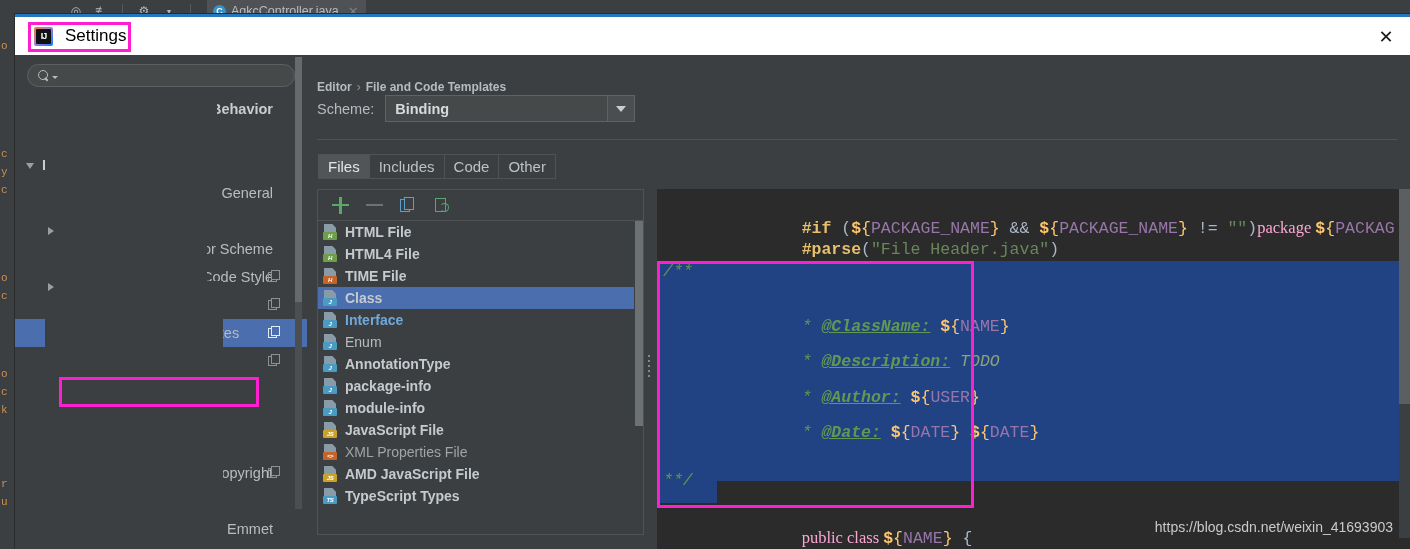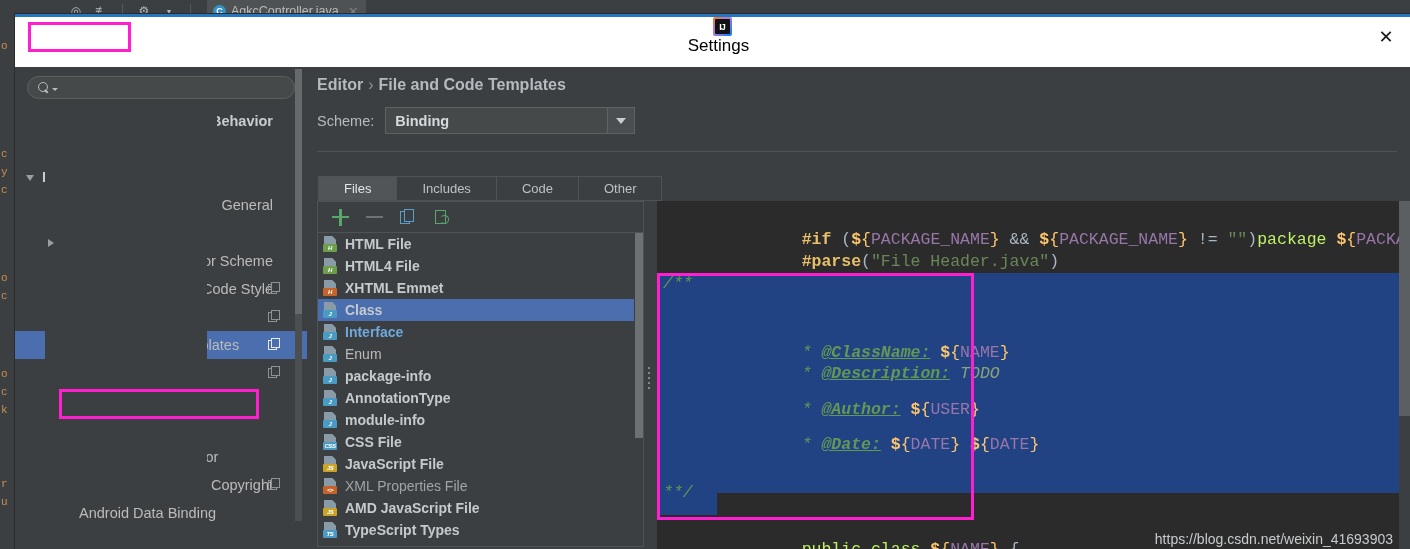--- a/index.html
+++ b/index.html
@@ -39,22 +39,22 @@
   .bg-left-col span { position:absolute; left:1px; }
   .bg-blue-line { position:absolute; left:19px; top:46px; width:2px; height:503px; background:#3c7ab5; }
 
   
   .dialog {
     position:absolute; left:15px; top:14px; width:1395px; height:535px;
     background:#3c3f41; border-top:3px solid #2675bf;
     box-shadow:0 0 0 1px #2b2b2b;
   }
   .titlebar {
-    position:relative; height:50px; background:#ffffff;
-    display:flex; align-items:center;flex-direction:column;
+    position:relative; height:38px; background:#ffffff;
+    display:flex; align-items:center;
   }
   .tb-logo {
     width:19px; height:19px; margin-left:19px; border-radius:2px;
     background:linear-gradient(135deg,#f97a12 0%,#b07ddb 42%,#087cfa 100%);
     position:relative; flex:none;
   }
   .tb-logo::after {
     content:"IJ"; position:absolute; inset:2px; background:#101114; color:#fff;
     font-size:9px; font-weight:bold; display:flex; align-items:center; justify-content:center;
     border-radius:1px; letter-spacing:-1px;
@@ -120,41 +120,40 @@
     position:absolute; right:5px; top:2px; width:7px; height:452px; background:#4b4f51;
   }
   .side-scroll-thumb { position:absolute; left:0; top:0; width:7px; height:245px; background:#666a6c; }
   .hl-fct {
     position:absolute; left:44px; top:322px; width:200px; height:30px;
     border:3px solid #ff1fd0; pointer-events:none; z-index:5;
   }
 
   
   .right { position:relative; flex:1; height:497px; background:#3c3f41; }
-  .crumb { position:absolute; left:10px; top:9px; font-size:16px; font-weight:bold; color:#b5bbc0; }
+  .crumb { position:absolute; left:10px; top:25px; font-size:12px; font-weight:bold; color:#b5bbc0; }
   .crumb .sep { font-weight:normal; color:#8d9194; margin:0 5px; }
   .scheme-row { position:absolute; left:10px; top:40px; display:flex; align-items:center; gap:11px; }
   .scheme-lbl { font-size:14.5px; color:#b5bbc0; }
   .combo {
     display:flex; height:27px; width:250px; border:1px solid #5e6263; background:#45494a;
   }
   .combo-val { flex:1; display:flex; align-items:center; padding-left:9px; color:#d6dadd; font-size:14.5px; font-weight:bold; }
   .combo-btn {
     width:27px; border-left:1px solid #5e6263; background:#4a4e50;
     display:flex; align-items:center; justify-content:center;
   }
   .combo-caret { width:0;height:0;border-left:5px solid transparent;border-right:5px solid transparent;border-top:6px solid #c9cdd0; }
   .divider { position:absolute; left:10px; top:84px; width:1080px; height:1px; background:#4f5355; }
 
   .tabs { position:absolute; left:11px; top:99px; display:flex; }
   .tab {
-    height:25px; padding:0 25px; display:flex; align-items:center;
-    border:1px solid #4f5355; border-right:none; color:#bcc1c5; font-size:13px;
+    height:25px; padding:0 9px; display:flex; align-items:center;
+    border:1px solid #4f5355; border-right:none; color:#bcc1c5; font-size:15px;
     background:#3c3f41;
-    margin-top:10px;
   }
   .tab:last-child { border-right:1px solid #4f5355; }
   .tab.active { background:#515557; color:#e3e6e8; }
 
   .content { position:absolute; left:10px; top:134px; right:0; bottom:0; display:flex; }
 
   
   .list-panel { width:327px; flex:none; position:relative; }
   .list-toolbar {
     height:31px; border:1px solid #4f5355; border-bottom:none; background:#3c3f41;
@@ -209,21 +208,21 @@
   .code-line {
     position:absolute; left:6px; height:22px; line-height:22px; white-space:pre; font-size:16.5px;
   }
   .sel-block { position:absolute; left:0; background:#214283; }
   .tk-dir   { color:#e8bf6a; font-weight:bold; }
   .tk-paren { color:#a9b7c6; }
   .tk-var   { color:#9876aa; }
   .tk-dollar{ color:#ffc66d; font-weight:bold; }
   .tk-brace { color:#ffc66d; }
   .tk-str   { color:#6a8759; }
-  .tk-kw    { color:#bef264; }
+  .tk-kw    { color:#f9a8d4;font-family:Liberation Serif, serif; }
   .tk-cmt   { color:#629755; font-style:italic; }
   .tk-cmtu  { color:#629755; font-style:italic; text-decoration:underline; font-weight:bold; }
   .tk-cmtl  { color:#8aa37b; font-style:italic; }
   .hl-code {
     position:absolute; left:0px; top:72px; width:317px; height:247px;
     border:3px solid #ff1fd0; pointer-events:none; z-index:8;
   }
   .ed-scroll { position:absolute; right:0; top:0; width:11px; height:349px; background:#3c3f41; }
   .ed-scroll-thumb { position:absolute; left:0; top:0; width:11px; height:215px; background:#5b5f61; }
   .watermark {
@@ -363,20 +362,24 @@
               <span class="tree-label">Copyright</span>
               <span class="copy-ico">
                 <i class="b1"></i>
                 <i class="b2"></i>
               </span>
             </div>
             <div class="tree-row" style="padding-left: 47px;">
               <span class="arrow "></span>
               <span class="tree-label">Android Data Binding</span>
             </div>
+            <div class="tree-row" style="padding-left: 30px;">
+              <span class="arrow right"></span>
+              <span class="tree-label">Emmet</span>
+            </div>
           </div>
         <div class="side-scroll">
           <div class="side-scroll-thumb"></div>
         </div>
         <div class="hl-fct"></div>
       </div>
 
       <div class="right">
 
         <div class="crumb">
@@ -439,21 +442,21 @@
                       <i class="page"></i>
                       <i class="badge" style="background:#6c9e4b">H</i>
                     </span>
                     <span>HTML4 File</span>
                   </div>
                   <div class="li bold">
                     <span class="fico">
                       <i class="page"></i>
                       <i class="badge" style="background:#c4642a">H</i>
                     </span>
-                    <span>XHTML Emmet</span>
+                    <span>TIME File</span>
                   </div>
                   <div class="li sel bold">
                     <span class="fico">
                       <i class="page"></i>
                       <i class="badge" style="background:#4a9bc4">J</i>
                     </span>
                     <span>Class</span>
                   </div>
                   <div class="li iface">
                     <span class="fico">
@@ -467,42 +470,35 @@
                       <i class="page"></i>
                       <i class="badge" style="background:#4a9bc4">J</i>
                     </span>
                     <span>Enum</span>
                   </div>
                   <div class="li bold">
                     <span class="fico">
                       <i class="page"></i>
                       <i class="badge" style="background:#4a9bc4">J</i>
                     </span>
+                    <span>AnnotationType</span>
+                  </div>
+                  <div class="li bold">
+                    <span class="fico">
+                      <i class="page"></i>
+                      <i class="badge" style="background:#4a9bc4">J</i>
+                    </span>
                     <span>package-info</span>
                   </div>
                   <div class="li bold">
                     <span class="fico">
                       <i class="page"></i>
                       <i class="badge" style="background:#4a9bc4">J</i>
                     </span>
-                    <span>AnnotationType</span>
-                  </div>
-                  <div class="li bold">
-                    <span class="fico">
-                      <i class="page"></i>
-                      <i class="badge" style="background:#4a9bc4">J</i>
-                    </span>
                     <span>module-info</span>
-                  </div>
-                  <div class="li bold">
-                    <span class="fico">
-                      <i class="page"></i>
-                      <i class="badge" style="background:#4a9bc4">CSS</i>
-                    </span>
-                    <span>CSS File</span>
                   </div>
                   <div class="li bold">
                     <span class="fico">
                       <i class="page"></i>
                       <i class="badge" style="background:#c9a227">JS</i>
                     </span>
                     <span>JavaScript File</span>
                   </div>
                   <div class="li dim">
                     <span class="fico">
@@ -558,21 +554,21 @@
 
             <div class="sel-block" style="top:72px; left:314px; width:1050px; height:220px;"></div>
 
             <div class="code-line" style="top:6px;">
               <span class="tk-dir">#if</span><span class="tk-paren"> (</span><span class="tk-dollar">$</span><span class="tk-brace">{</span><span class="tk-var">PACKAGE_NAME</span><span class="tk-brace">}</span><span class="tk-paren"> &amp;&amp; </span><span class="tk-dollar">$</span><span class="tk-brace">{</span><span class="tk-var">PACKAGE_NAME</span><span class="tk-brace">}</span><span class="tk-paren"> != </span><span class="tk-str">""</span><span class="tk-paren">)</span><span class="tk-kw">package </span><span class="tk-dollar">$</span><span class="tk-brace">{</span><span class="tk-var">PACKAG</span>
             </div>
             <div class="code-line" style="top:28px;">
               <span class="tk-dir">#parse</span><span class="tk-paren">(</span><span class="tk-str">"File Header.java"</span><span class="tk-paren">)</span>
             </div>
             <div class="code-line" style="top:72px;"><span class="tk-cmt">/**</span></div>
-            <div class="code-line" style="top:119px;">
+            <div class="code-line" style="top:105px;">
               <span class="tk-cmt">* </span><span class="tk-cmtu">@ClassName:</span><span class="tk-cmt"> </span><span class="tk-dollar">$</span><span class="tk-brace">{</span><span class="tk-var">NAME</span><span class="tk-brace">}</span>
             </div>
             <div class="code-line" style="top:140px;">
               <span class="tk-cmt">* </span><span class="tk-cmtu">@Description:</span><span class="tk-cmtl"> TODO</span>
             </div>
             <div class="code-line" style="top:176px;">
               <span class="tk-cmt">* </span><span class="tk-cmtu">@Author:</span><span class="tk-cmt"> </span><span class="tk-dollar">$</span><span class="tk-brace">{</span><span class="tk-var">USER</span><span class="tk-brace">}</span>
             </div>
             <div class="code-line" style="top:211px;">
               <span class="tk-cmt">* </span><span class="tk-cmtu">@Date:</span><span class="tk-cmt"> </span><span class="tk-dollar">$</span><span class="tk-brace">{</span><span class="tk-var">DATE</span><span class="tk-brace">}</span><span class="tk-cmt"> </span><span class="tk-dollar">$</span><span class="tk-brace">{</span><span class="tk-var">DATE</span><span class="tk-brace">}</span>

